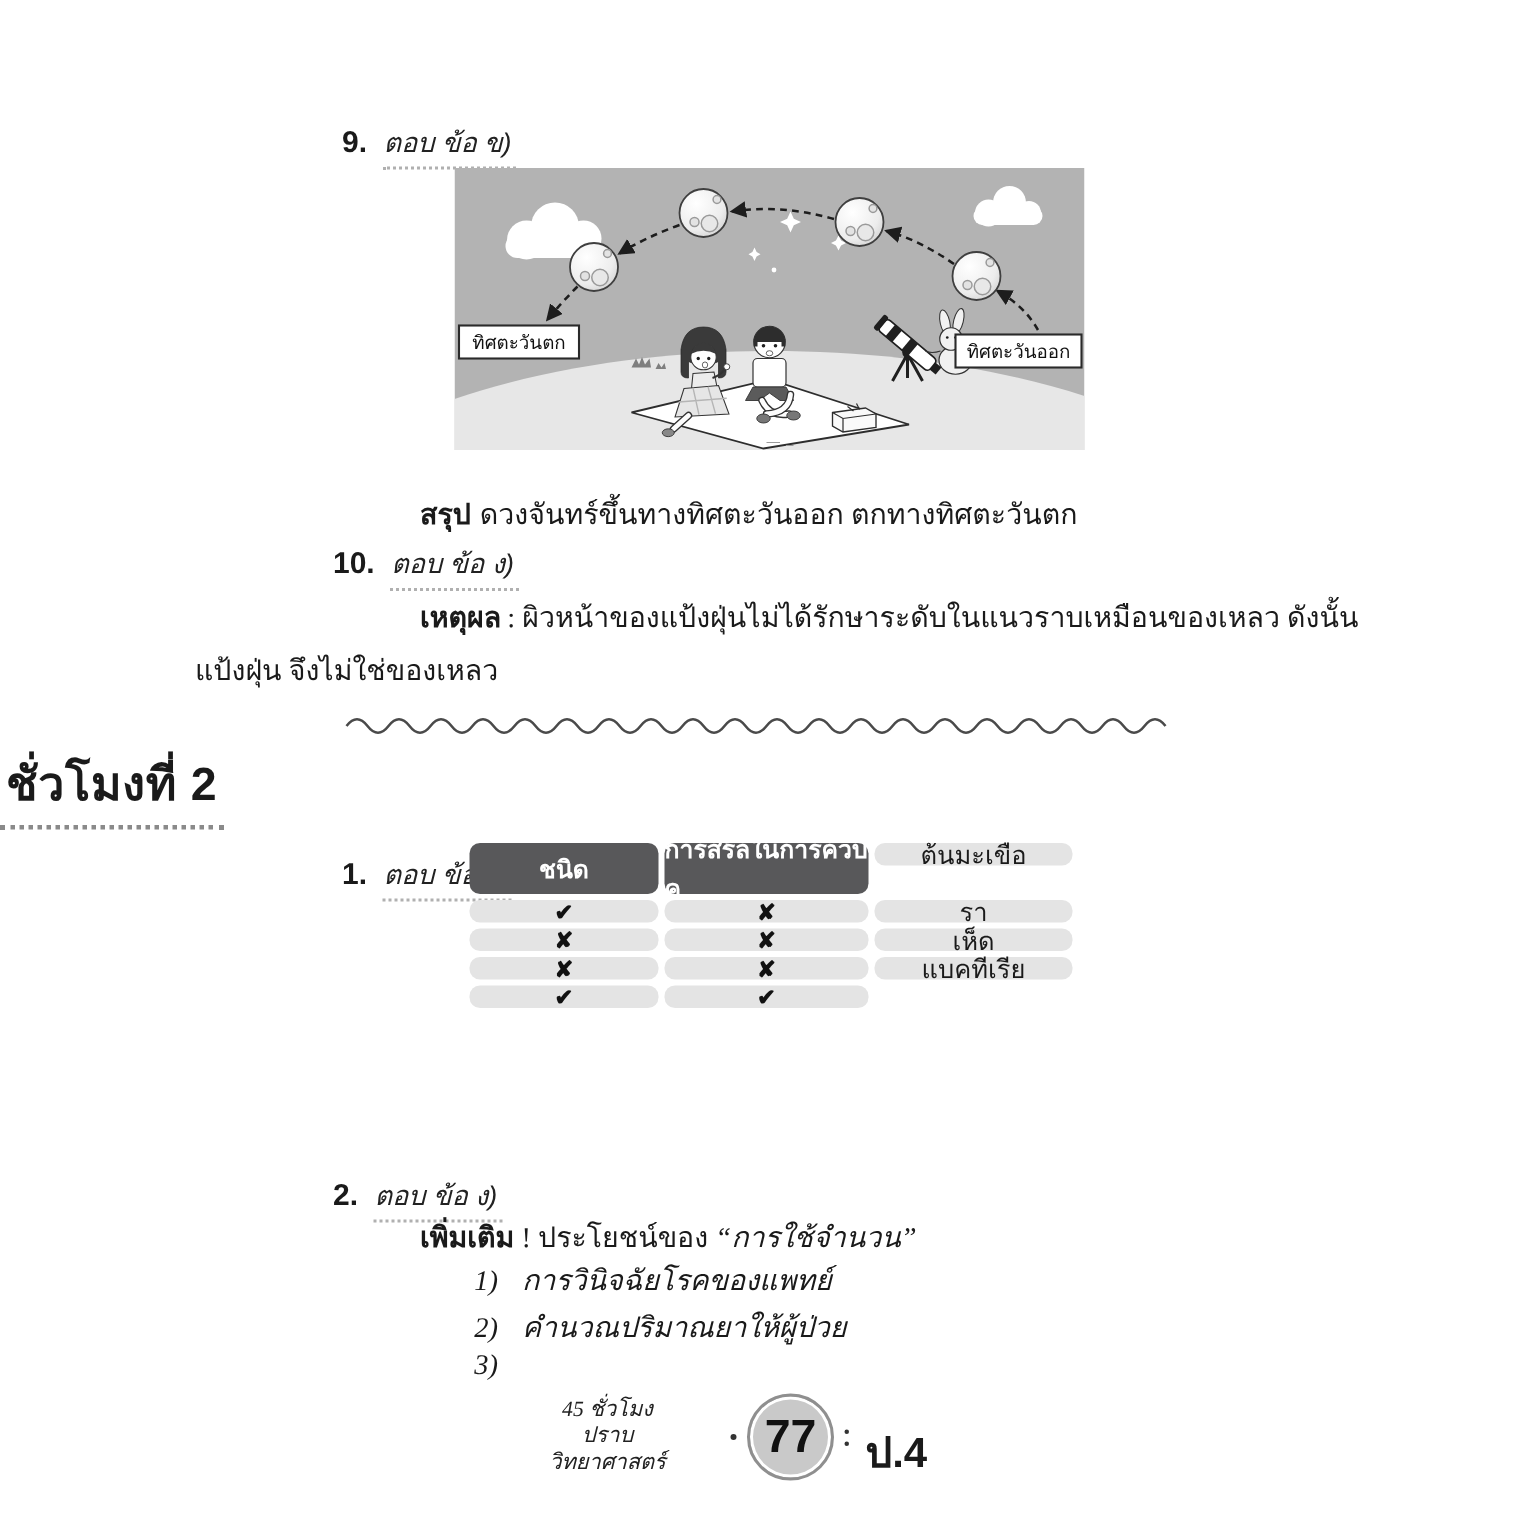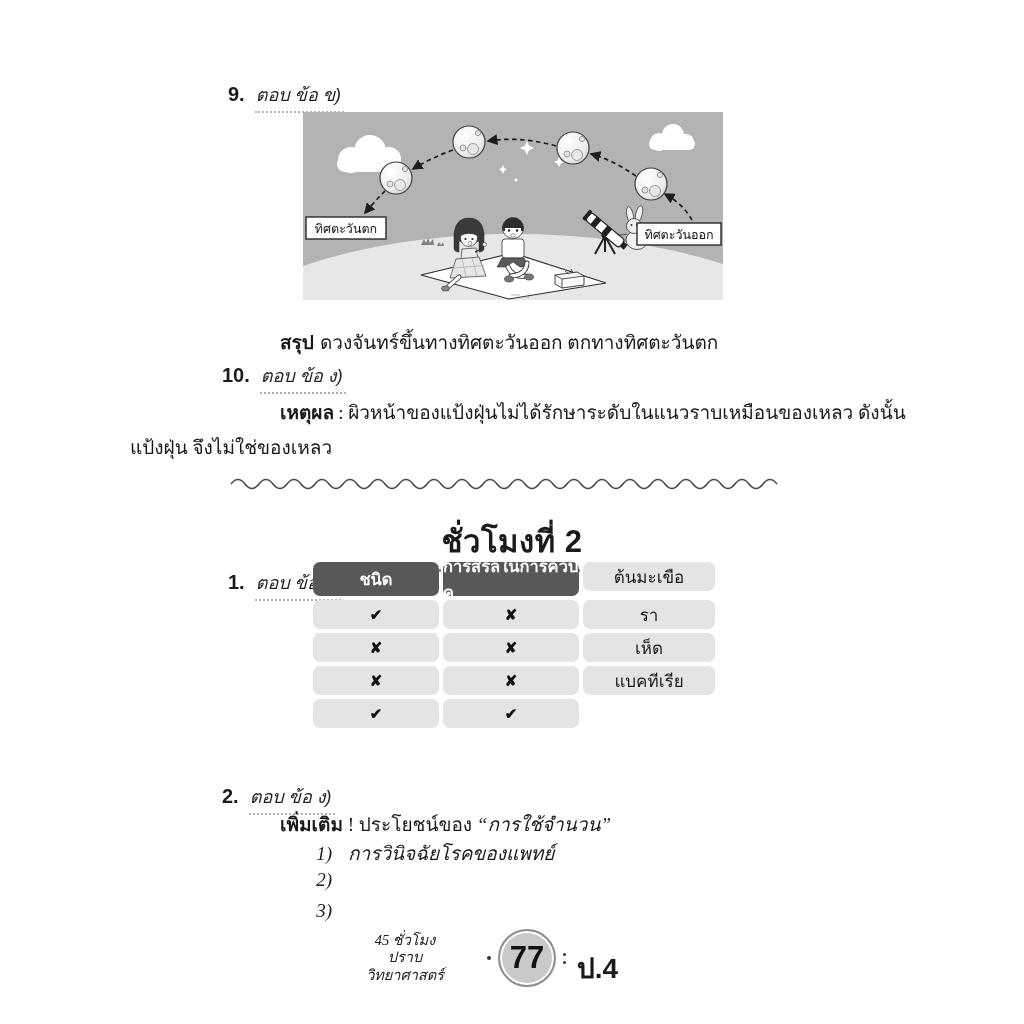--- a/index.html
+++ b/index.html
@@ -19,30 +19,30 @@
   .summary b { margin-right:6px;margin-top:17px; }
   .reason { position:absolute; left:130px; top:395px; width:780px;
             font-size:19px; line-height:35px; text-indent:150px; }
   .reason b { margin-right:4px; }
   
   .figure { position:absolute; left:303px; top:112px; width:480px; height:188px; }
   .figure svg { display:block; }
   
   .divider { position:absolute; left:230px; top:476px; }
   
-  .section-title-wrap { position:absolute; left:0; top:516px; width:1024px; text-align:center; }
+  .section-title-wrap { position:absolute; left:0; top:497px; width:1024px; }
   .section-title { display:inline-block; font-size:31px; font-weight:bold; letter-spacing:0.5px;
                    border-bottom:3px dotted #8a8a8a; padding:0 4px 3px 4px; }
   
   .answer-table { position:absolute; left:313px; top:562px; width:402px;
                   display:grid; grid-template-columns:126px 136px 132px; gap:4px; }
   .th { background:#58585a; color:#ffffff; border-radius:7px; height:34px;
         display:flex; align-items:center; justify-content:center;
         font-size:16.5px; font-weight:600; }
-  .td { background:#e4e4e4; border-radius:7px; height:29px;
+  .td { background:#e4e4e4; border-radius:7px; height:15px;
         display:flex; align-items:center; justify-content:center; font-size:17px; }
   .mark { font-size:15px; font-weight:bold; color:#111; }
   
   .extra-line { position:absolute; left:280px; top:809px; font-size:19px; }
   .extra-line b { font-family:"Liberation Serif", serif; }
   .extra-quote { font-style:italic; }
   .benefit-list { position:absolute; left:308px; top:838px;
                   font-family:"Liberation Serif", serif; font-style:italic;
                   font-size:19px; }
   .benefit-item { display:flex; gap:16px; height:31px; align-items:baseline; }
@@ -286,20 +286,21 @@
     <span class="extra-quote">“การใช้จำนวน”</span>
   </div>
 
   <div class="benefit-list">
     <div class="benefit-item">
       <span class="benefit-no">1)</span>
       <span>การวินิจฉัยโรคของแพทย์</span>
     </div>
     <div class="benefit-item">
       <span class="benefit-no">2)</span>
+      <span>คำนวณปริมาณยาให้ผู้ป่วย</span>
     </div>
     <div class="benefit-item">
       <span class="benefit-no">3)</span>
     </div>
   </div>
 
   <div class="footer">
     <div class="series-text">
       <div>45 ชั่วโมง</div>
       <div>ปราบ</div>

